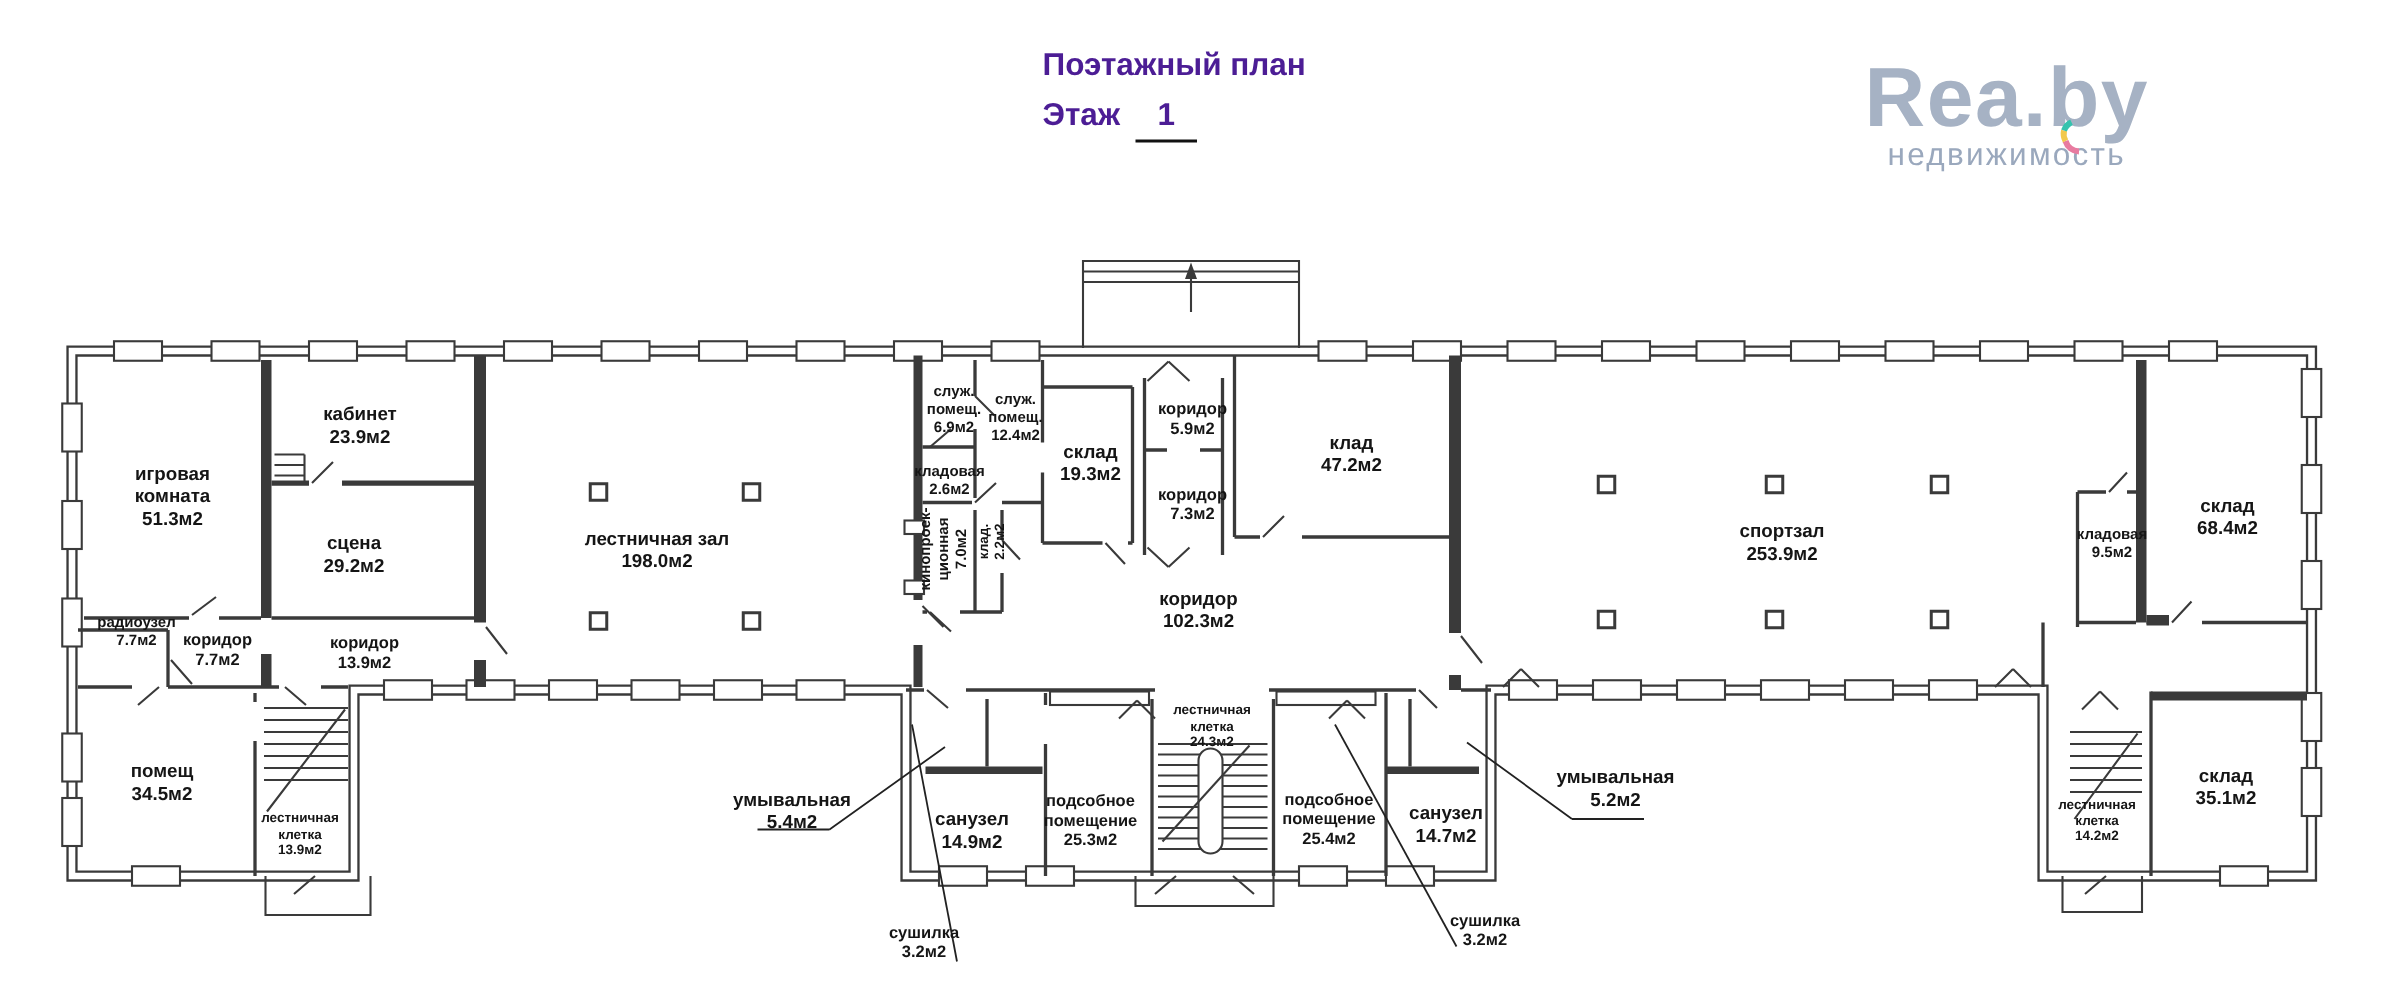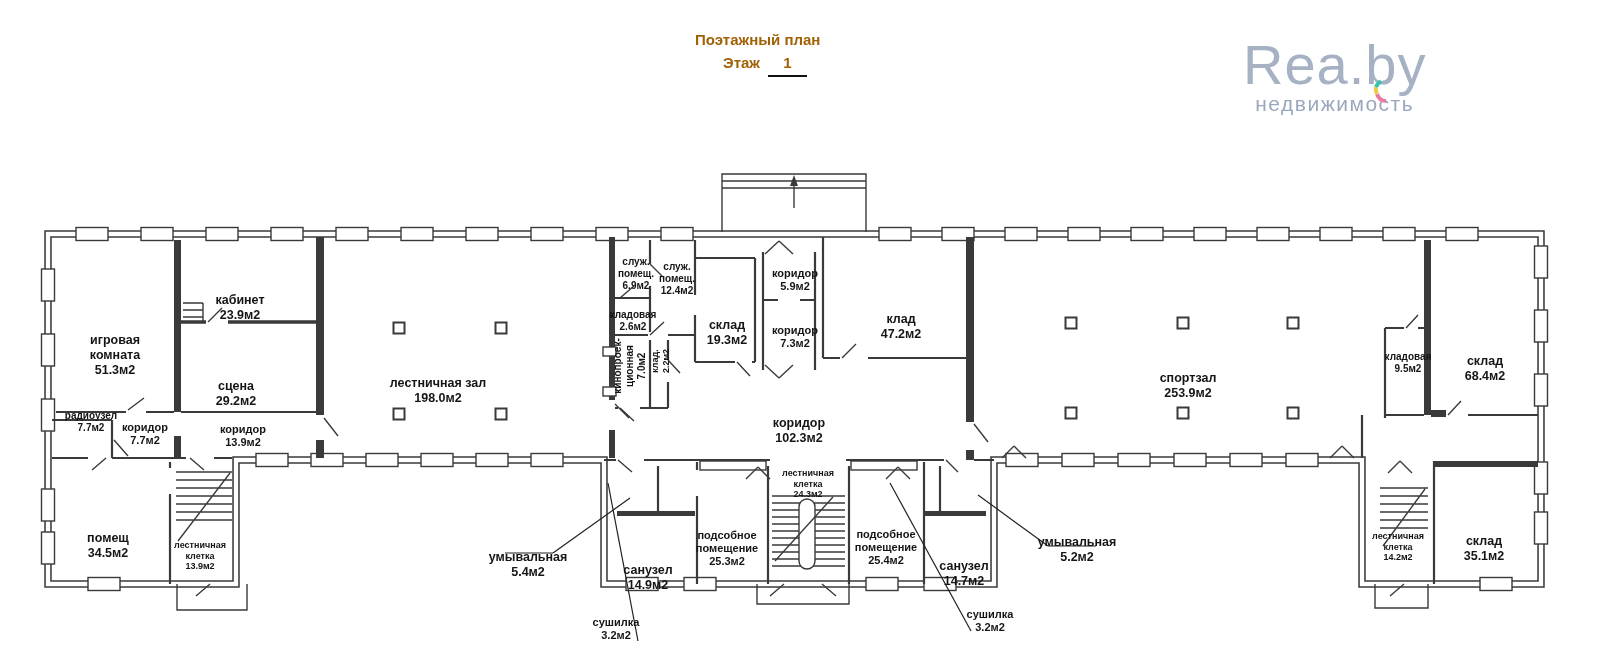--- a/index.html
+++ b/index.html
@@ -1,32 +1,32 @@
 <!DOCTYPE html>
 <html><head>
 <meta charset="utf-8">
 <style>
   html,body{margin:0;padding:0;background:#fff;}
   #stage{position:relative;width:1600px;height:672px;background:#fff;overflow:hidden;
          font-family:"Liberation Sans","DejaVu Sans",sans-serif;}
   
-  #title{position:absolute;left:695px;top:28px;font-weight:bold;font-size:15px;color:#a16207;line-height:1.55;}
-  #title .floor-line{display:block;margin-left:28px;}
+  #title{position:absolute;left:695px;top:28px;font-weight:bold;font-size:21px;color:#4c1d95;line-height:1.55;}
+  #title .floor-line{display:block;}
   .floor-num{display:inline-block;border-bottom:2px solid #111;padding:0 15px;margin-left:4px;}
   
   #logo{position:absolute;left:1243px;top:36px;color:#a6b2c4;user-select:none;}
-  #logo .brand{font-size:56px;font-weight:normal;letter-spacing:1px;line-height:1.05;}
+  #logo .brand{font-size:56px;font-weight:bold;letter-spacing:1px;line-height:1.05;}
   #logo .tag{font-size:21px;color:#9aa8bd;letter-spacing:1.5px;margin-top:-3px;text-align:center;}
   #logo-arc{position:absolute;left:1373px;top:78px;}
   
   .lbl{position:absolute;transform:translate(-50%,-50%);text-align:center;font-weight:bold;
        color:#151515;line-height:1.18;white-space:pre-line;}
   .lbl .ar{display:block;}
   .vert{transform:translate(-50%,-50%) rotate(-90deg);}
-  .s12{font-size:12.5px;margin-top:24px;} .s11{font-size:11px;} .s10{font-size:10px;} .s9{font-size:9px;}
+  .s12{font-size:12.5px;} .s11{font-size:11px;} .s10{font-size:10px;} .s9{font-size:9px;}
   
   svg{position:absolute;left:0;top:0;}
   .ow{fill:none;stroke:#3a3a3a;stroke-width:7.5;}
   .owi{fill:none;stroke:#fff;stroke-width:4.4;}
   .iw{stroke:#3a3a3a;stroke-width:2.2;fill:none;}
   .iw3{stroke:#3a3a3a;stroke-width:3.5;fill:none;}
   .thin{stroke:#3a3a3a;stroke-width:1.4;fill:none;}
   .dk{fill:#3a3a3a;stroke:none;}
   .win{fill:#fff;stroke:#3a3a3a;stroke-width:1.4;}
   .col{fill:#fff;stroke:#3a3a3a;stroke-width:2;}

